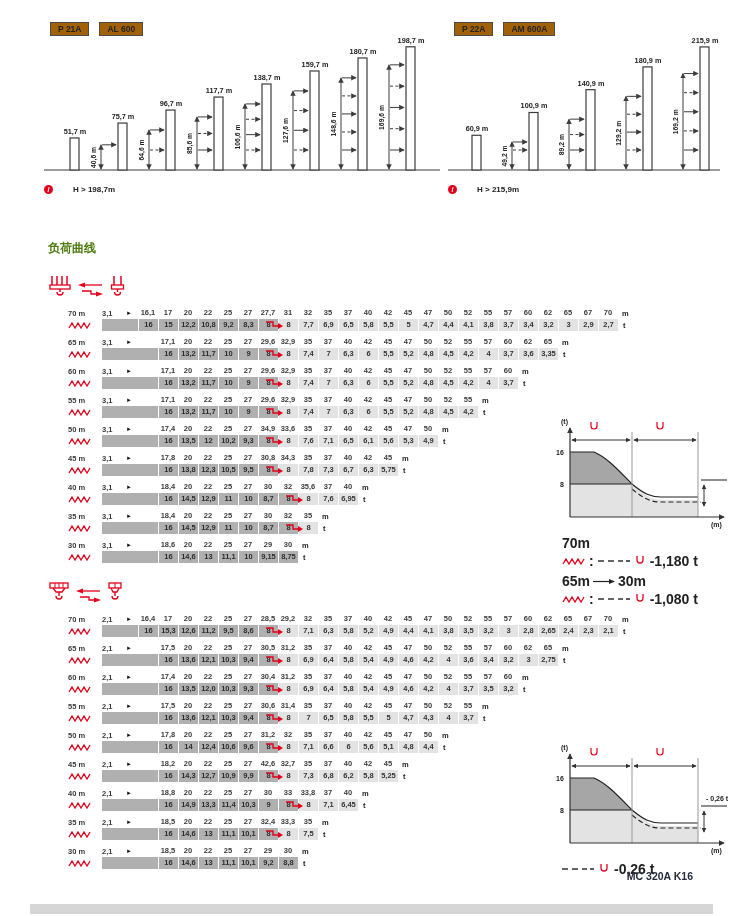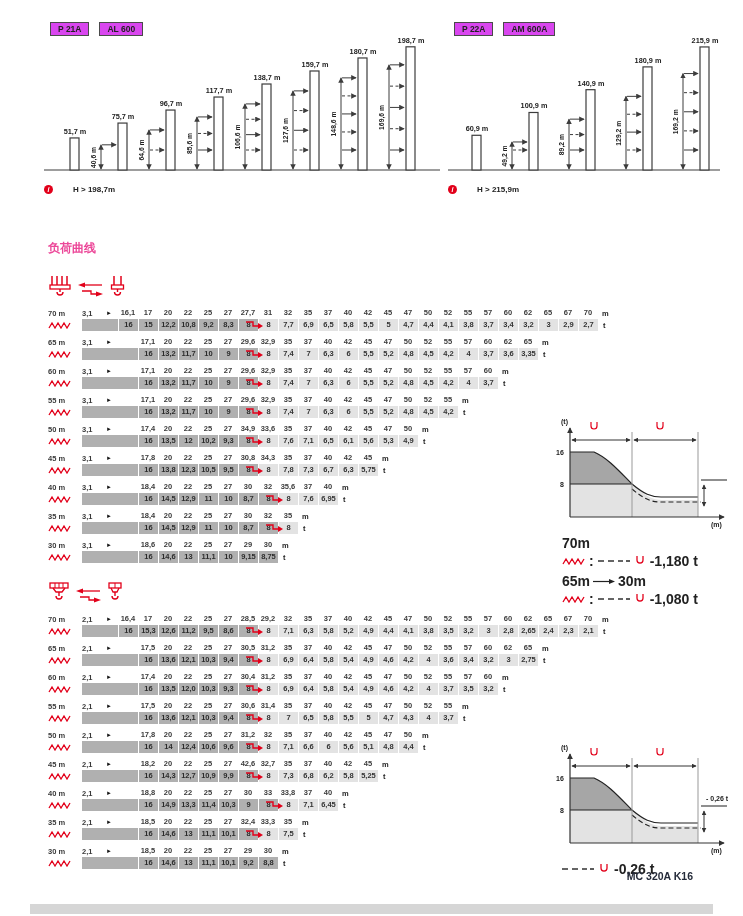--- a/index.html
+++ b/index.html
@@ -1,27 +1,27 @@
 <!DOCTYPE html>
 <html><head>
 <meta charset="utf-8">
 <style>
   html,body{margin:0;padding:0;background:#fff;}
   body{width:743px;height:916px;font-family:"Liberation Sans",sans-serif;color:#333;}
   .page{position:relative;width:743px;height:916px;background:#fff;overflow:hidden;}
   .diagram{position:absolute;}
   .badges{position:absolute;left:6px;top:2px;display:flex;gap:10px;z-index:2;}
-  .badge{display:inline-block;border:1.2px solid #4a4a4a;padding:1px 7px;font-size:8.5px;font-weight:bold;color:#222;background:#d946ef;}
+  .badge{display:inline-block;border:1.2px solid #4a4a4a;padding:1px 7px;font-size:8.5px;font-weight:bold;color:#222;background:#a16207;}
   .note{font-size:8px;font-weight:bold;color:#222;margin-top:3px;display:flex;align-items:center;gap:20px;}
   .info-icon{display:inline-block;width:9px;height:9px;border-radius:50%;background:#e2001a;color:#fff;font-size:7px;line-height:9px;text-align:center;font-weight:bold;font-style:italic;}
-  .section-title{position:absolute;left:48px;top:240px;font-size:12px;font-weight:bold;color:#ec4899;margin:0;}
+  .section-title{position:absolute;left:48px;top:240px;font-size:12px;font-weight:bold;color:#4d7c0f;margin:0;}
   .loadtable{position:absolute;left:48px;}
   .hook-row{height:24px;display:flex;align-items:flex-end;gap:5px;margin-bottom:5px;}
   .row-group{margin-bottom:5px;}
-  .rline{display:flex;align-items:center;height:12px;font-size:7.5px;font-weight:bold;color:#3a3a3a;}
+  .rline{display:flex;align-items:center;height:12px;font-size:7.5px;font-weight:bold;color:#3a3a3a;margin-left:20px;}
   .jib{flex:0 0 34px;}
   .minrad{flex:0 0 24px;}
   .marker{flex:0 0 12px;font-size:6px;color:#111;}
   .spacer{display:inline-block;height:1px;}
   .cell{flex:0 0 20px;width:20px;text-align:center;height:12px;line-height:12px;box-sizing:border-box;white-space:nowrap;}
   .loadcell{position:relative;border-right:1px solid #fff;}
   .loadcell.dark{background:#b0b0b0;color:#2c2c2c;}
   .loadcell.light{background:#e3e3e3;color:#333;}
   .icon-cell{flex:0 0 34px;display:flex;align-items:center;}
   .leadbar{display:inline-block;height:12px;background:#b0b0b0;border-right:1px solid #fff;}

